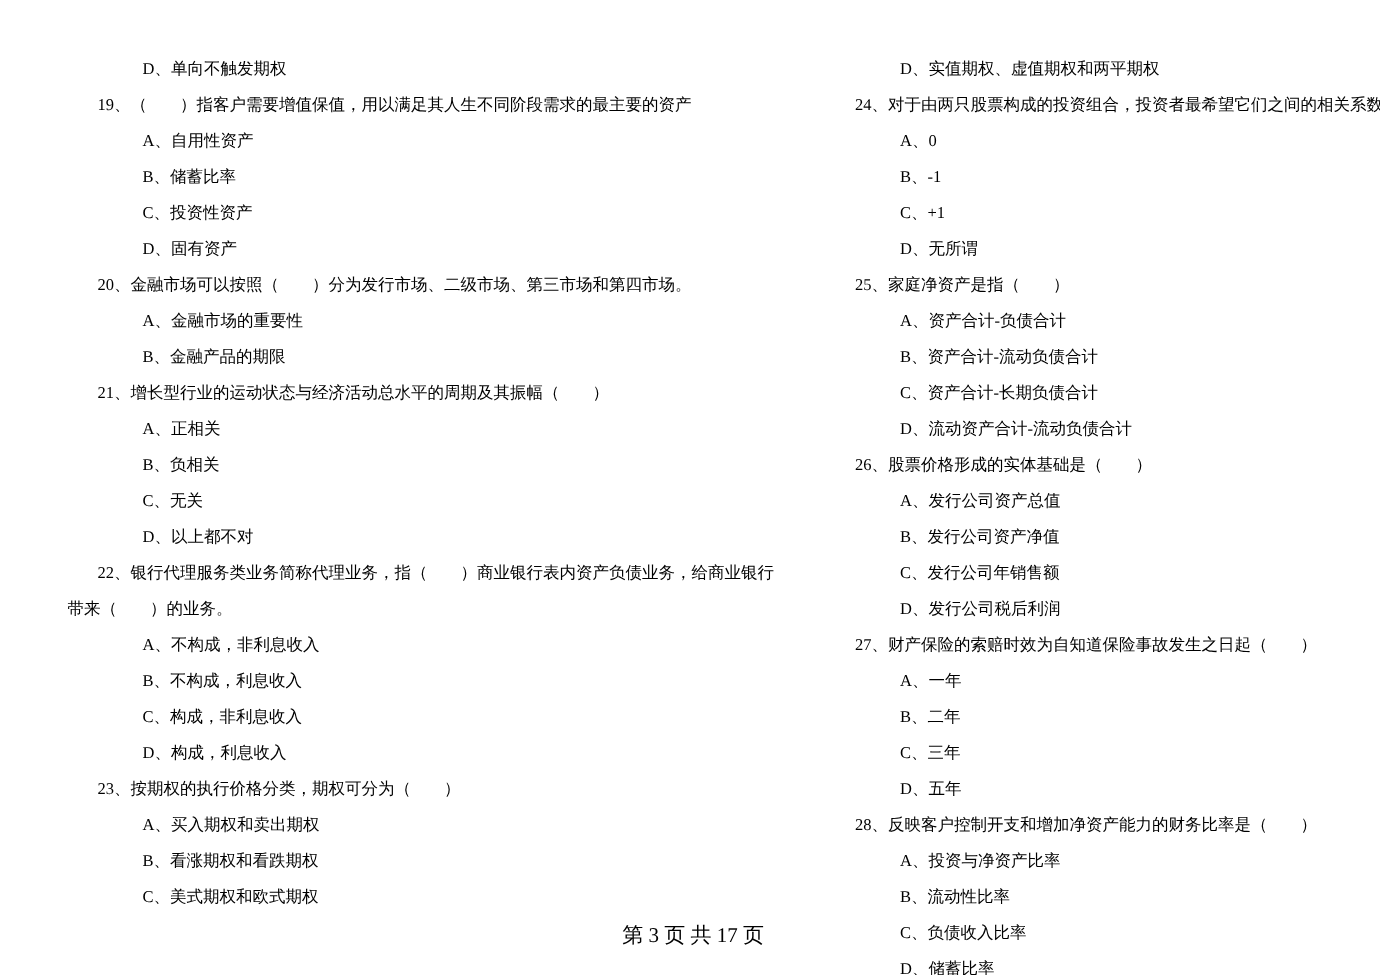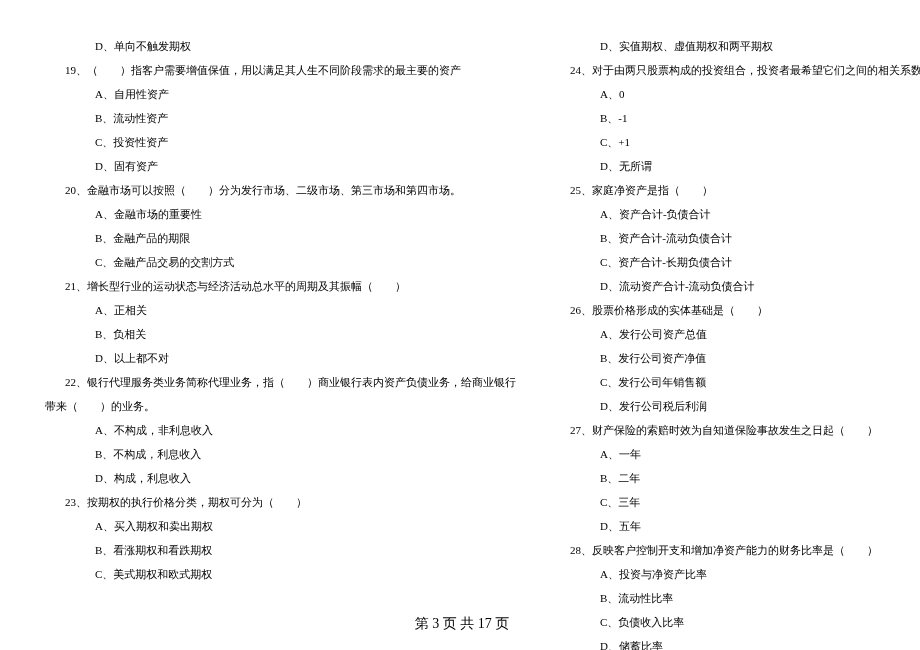--- a/index.html
+++ b/index.html
@@ -51,35 +51,36 @@
     }
   </style>
 </head>
 <body>
 
 <div class="page-container">
   <div class="column">
     <div class="option-line">D、单向不触发期权</div>
     <div class="question-line">19、（　　）指客户需要增值保值，用以满足其人生不同阶段需求的最主要的资产</div>
     <div class="option-line">A、自用性资产</div>
-    <div class="option-line">B、流动性资产</div>
+    <div class="option-line">B、储蓄比率</div>
     <div class="option-line">C、投资性资产</div>
     <div class="option-line">D、固有资产</div>
     <div class="question-line">20、金融市场可以按照（　　）分为发行市场、二级市场、第三市场和第四市场。</div>
     <div class="option-line">A、金融市场的重要性</div>
     <div class="option-line">B、金融产品的期限</div>
-    <div class="option-line">C、金融产品交易的交割方式</div>
     <div class="question-line">21、增长型行业的运动状态与经济活动总水平的周期及其振幅（　　）</div>
     <div class="option-line">A、正相关</div>
     <div class="option-line">B、负相关</div>
+    <div class="option-line">C、无关</div>
     <div class="option-line">D、以上都不对</div>
     <div class="question-line">22、银行代理服务类业务简称代理业务，指（　　）商业银行表内资产负债业务，给商业银行</div>
     <div class="question-line continuation">带来（　　）的业务。</div>
     <div class="option-line">A、不构成，非利息收入</div>
     <div class="option-line">B、不构成，利息收入</div>
+    <div class="option-line">C、构成，非利息收入</div>
     <div class="option-line">D、构成，利息收入</div>
     <div class="question-line">23、按期权的执行价格分类，期权可分为（　　）</div>
     <div class="option-line">A、买入期权和卖出期权</div>
     <div class="option-line">B、看涨期权和看跌期权</div>
     <div class="option-line">C、美式期权和欧式期权</div>
   </div>
 
   <div class="column">
     <div class="option-line">D、实值期权、虚值期权和两平期权</div>
     <div class="question-line">24、对于由两只股票构成的投资组合，投资者最希望它们之间的相关系数等于（　　）</div>

